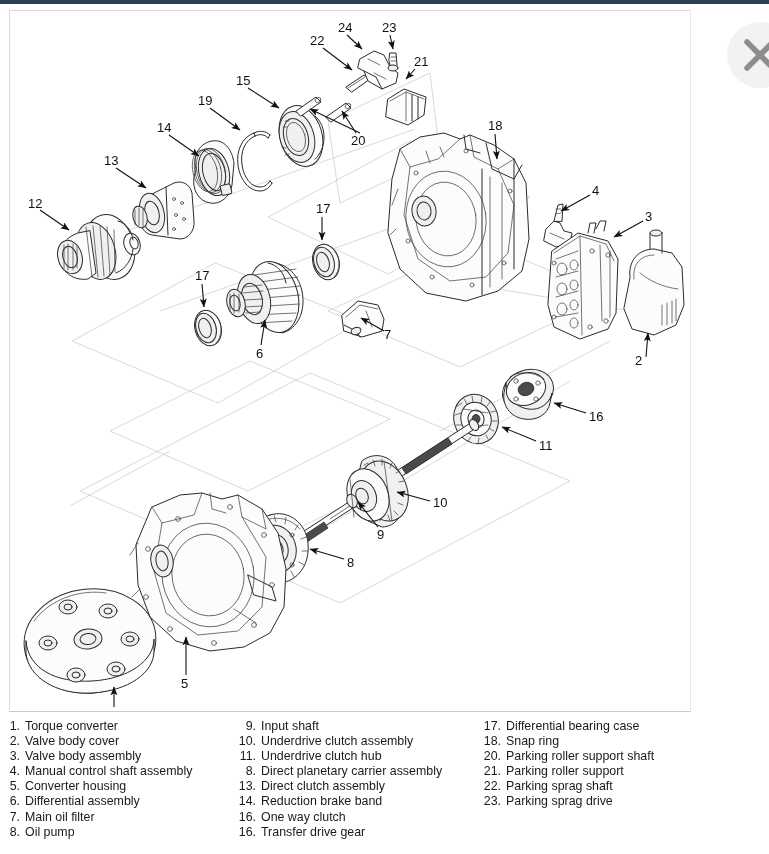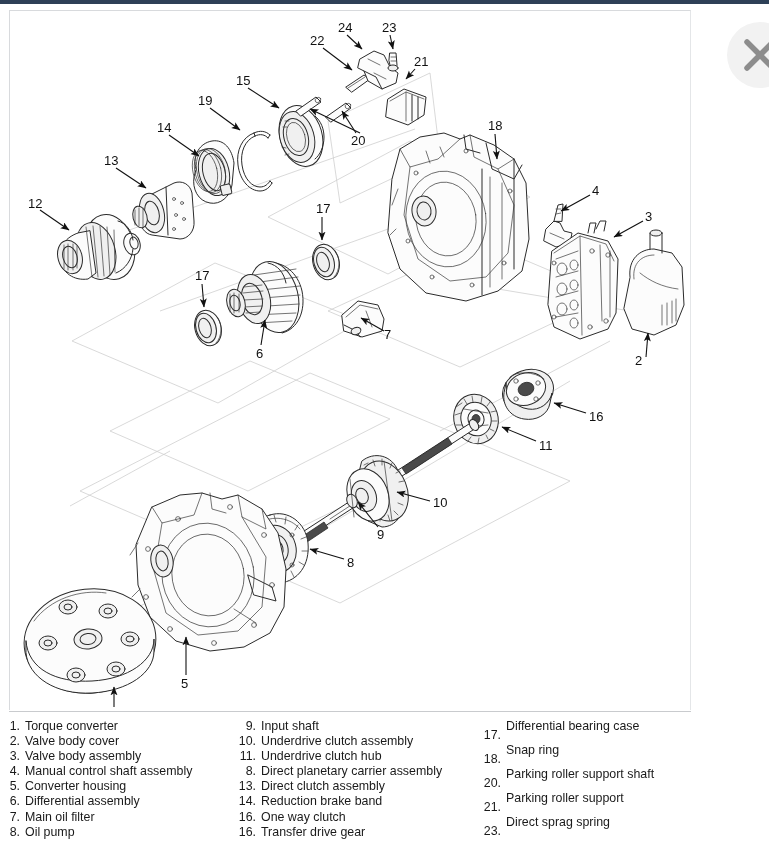--- a/index.html
+++ b/index.html
@@ -66,21 +66,21 @@
     color:#1a1a1a;
     white-space:nowrap;
   }
   .legend-num{
     display:inline-block;
     text-align:right;
     margin-right:5px;
   }
   .c1 .legend-num{width:11px;}
   .c2 .legend-num{width:18px;}
-  .c3 .legend-num{width:18px;margin-top:9px;}
+  .c3 .legend-num{width:18px;}
 
   
   text.callout{
     font-family:"Liberation Sans", sans-serif;
     font-size:13px;
     fill:#111111;
   }
   .mech{fill:none;stroke:#2b2b2b;stroke-width:1;stroke-linejoin:round;stroke-linecap:round;}
   .mech-fill{fill:#fcfcfc;stroke:#2b2b2b;stroke-width:1;stroke-linejoin:round;stroke-linecap:round;}
   .mech-fill2{fill:#f0f0f0;stroke:#2b2b2b;stroke-width:1;stroke-linejoin:round;stroke-linecap:round;}
@@ -622,21 +622,25 @@
           </div>
         <div class="legend-item">
             <span class="legend-num">20.</span>
             <span>Parking roller support shaft</span>
           </div>
         <div class="legend-item">
             <span class="legend-num">21.</span>
             <span>Parking roller support</span>
           </div>
         <div class="legend-item">
+            <span class="legend-num">22.</span>
+            <span>Parking sprag shaft</span>
+          </div>
+        <div class="legend-item">
             <span class="legend-num">23.</span>
-            <span>Direct sprag spring</span>
+            <span>Parking sprag drive</span>
           </div>
       </div>
 
     </div>
   </div>
 
 </div>
 
 </body></html>

